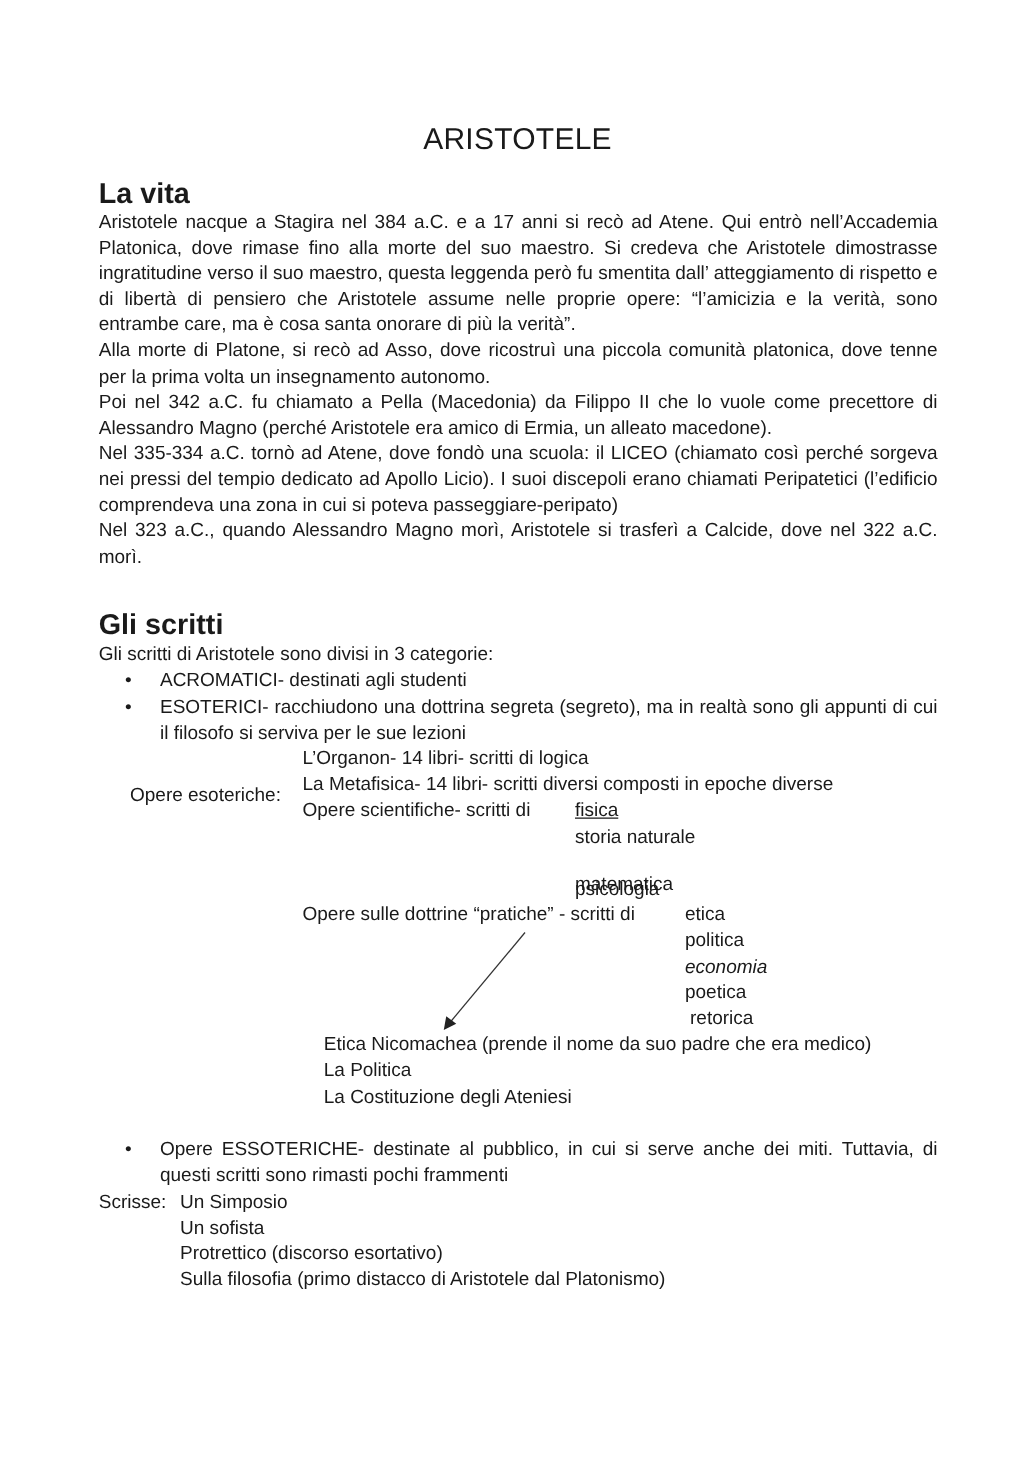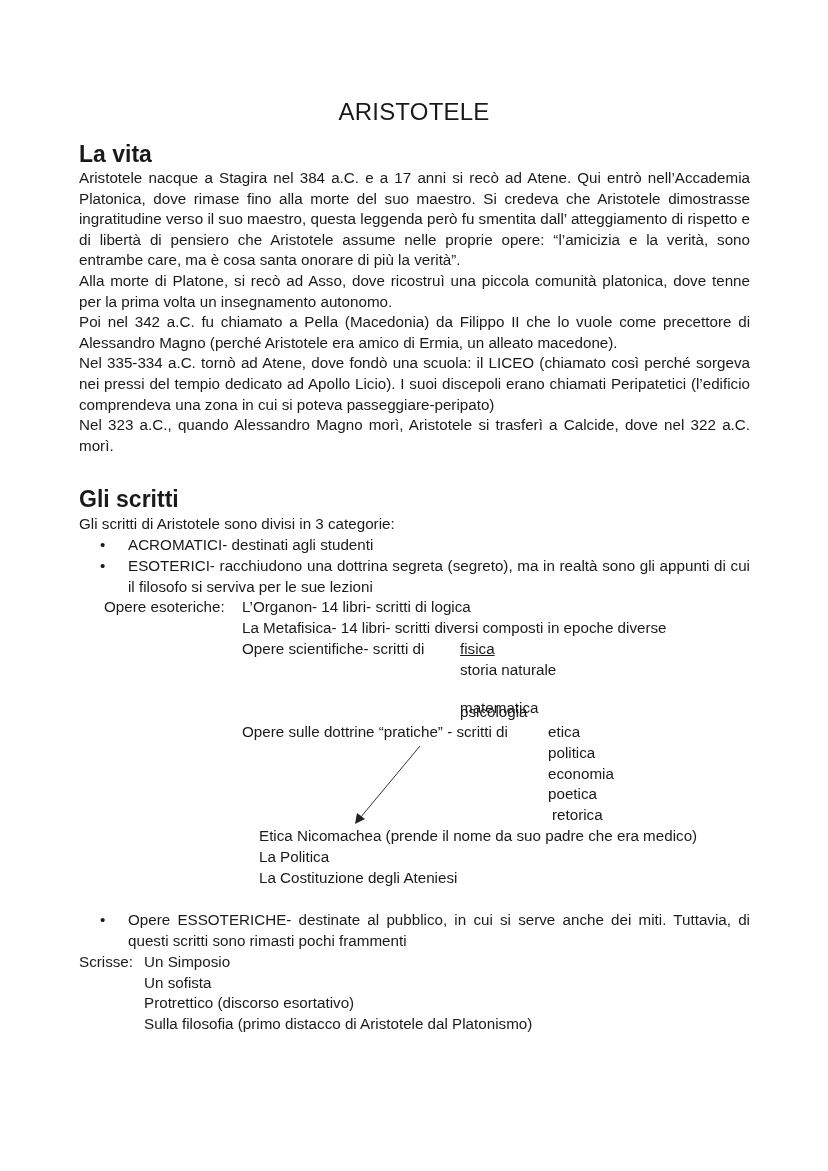--- a/index.html
+++ b/index.html
@@ -38,34 +38,34 @@
   <h2 class="h2" style="top:486px;">Gli scritti</h2>
 
   <p class="line" style="left:79px; top:514px;">Gli scritti di Aristotele sono divisi in 3 categorie:</p>
 
   <span class="bullet" style="top:535px;">•</span>
   <p class="bullet-text" style="top:535px;">ACROMATICI- destinati agli studenti</p>
 
   <span class="bullet" style="top:556px;">•</span>
   <p class="bullet-text" style="top:556px;">ESOTERICI- racchiudono una dottrina segreta (segreto), ma in realtà sono gli appunti di cui il filosofo si serviva per le sue lezioni</p>
 
-  <p class="line" style="left:104px; top:597px;">Opere esoteriche:</p>
+  <p class="line" style="left:104px; top:627px;">Opere esoteriche:</p>
   <p class="line" style="left:242px; top:597px;">L’Organon- 14 libri- scritti di logica</p>
   <p class="line" style="left:242px; top:618px;">La Metafisica- 14 libri- scritti diversi composti in epoche diverse</p>
 
   <p class="line" style="left:242px; top:639px;">Opere scientifiche- scritti di</p>
   <p class="line" style="left:460px; top:639px;text-decoration:underline;">fisica</p>
   <p class="line" style="left:460px; top:660px;">storia naturale</p>
   <p class="line" style="left:460px; top:698px;">matematica</p>
   <p class="line" style="left:460px; top:702px;">psicologia</p>
 
   <p class="line" style="left:242px; top:722px;">Opere sulle dottrine “pratiche” - scritti di</p>
   <p class="line" style="left:548px; top:722px;">etica</p>
   <p class="line" style="left:548px; top:743px;">politica</p>
-  <p class="line" style="left:548px; top:764px;">economia</p>
+  <p class="line" style="left:548px; top:764px;font-style:italic;">economia</p>
   <p class="line" style="left:548px; top:784px;">poetica</p>
   <p class="line" style="left:552px; top:805px;text-align:center;">retorica</p>
 
   <svg class="arrow" width="828" height="1171">
     <line x1="420" y1="746" x2="360" y2="818" stroke="#333" stroke-width="1"></line>
     <polygon points="355,824 357,813 365,819" fill="#222"></polygon>
   </svg>
 
   <p class="line" style="left:259px; top:826px;">Etica Nicomachea (prende il nome da suo padre che era medico)</p>
   <p class="line" style="left:259px; top:847px;">La Politica</p>

